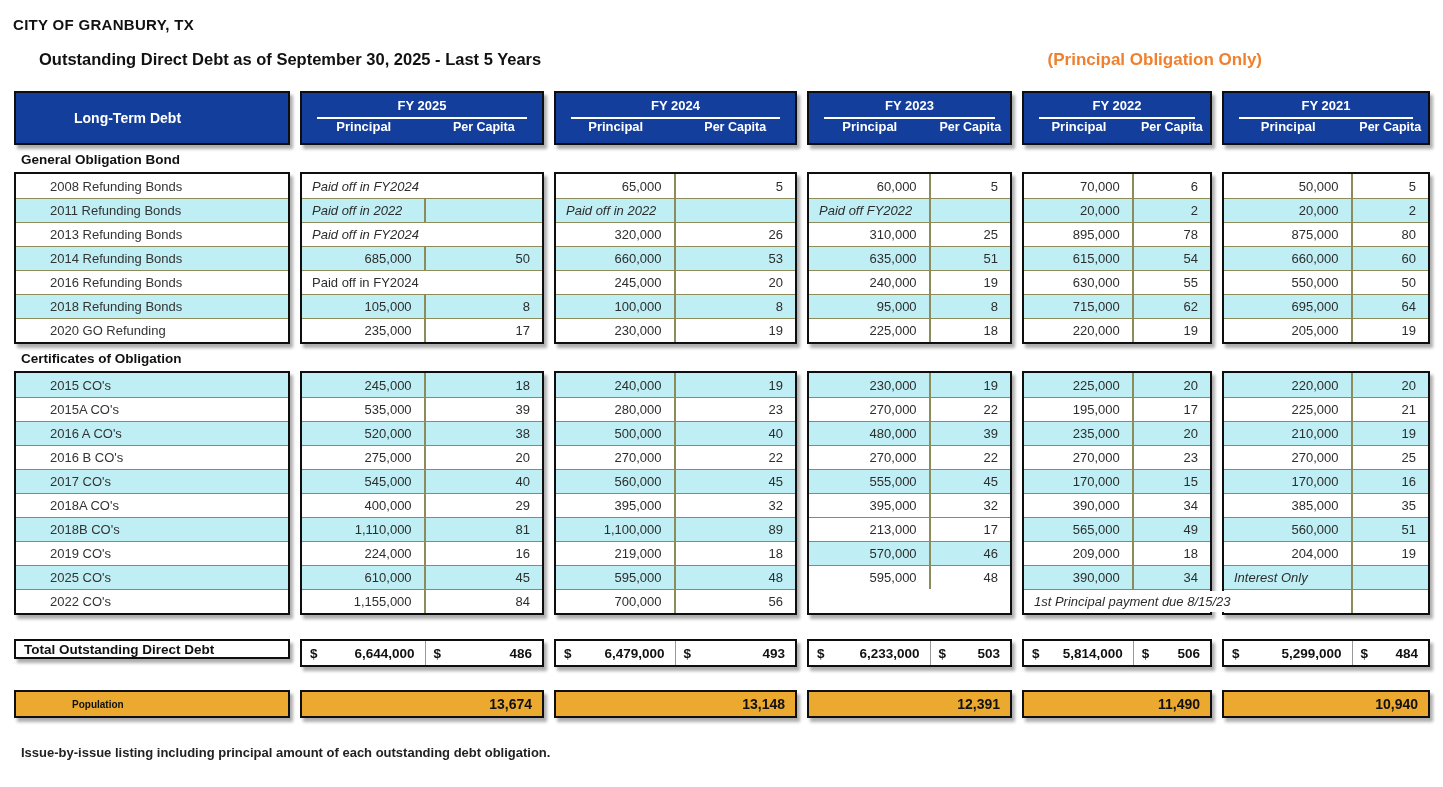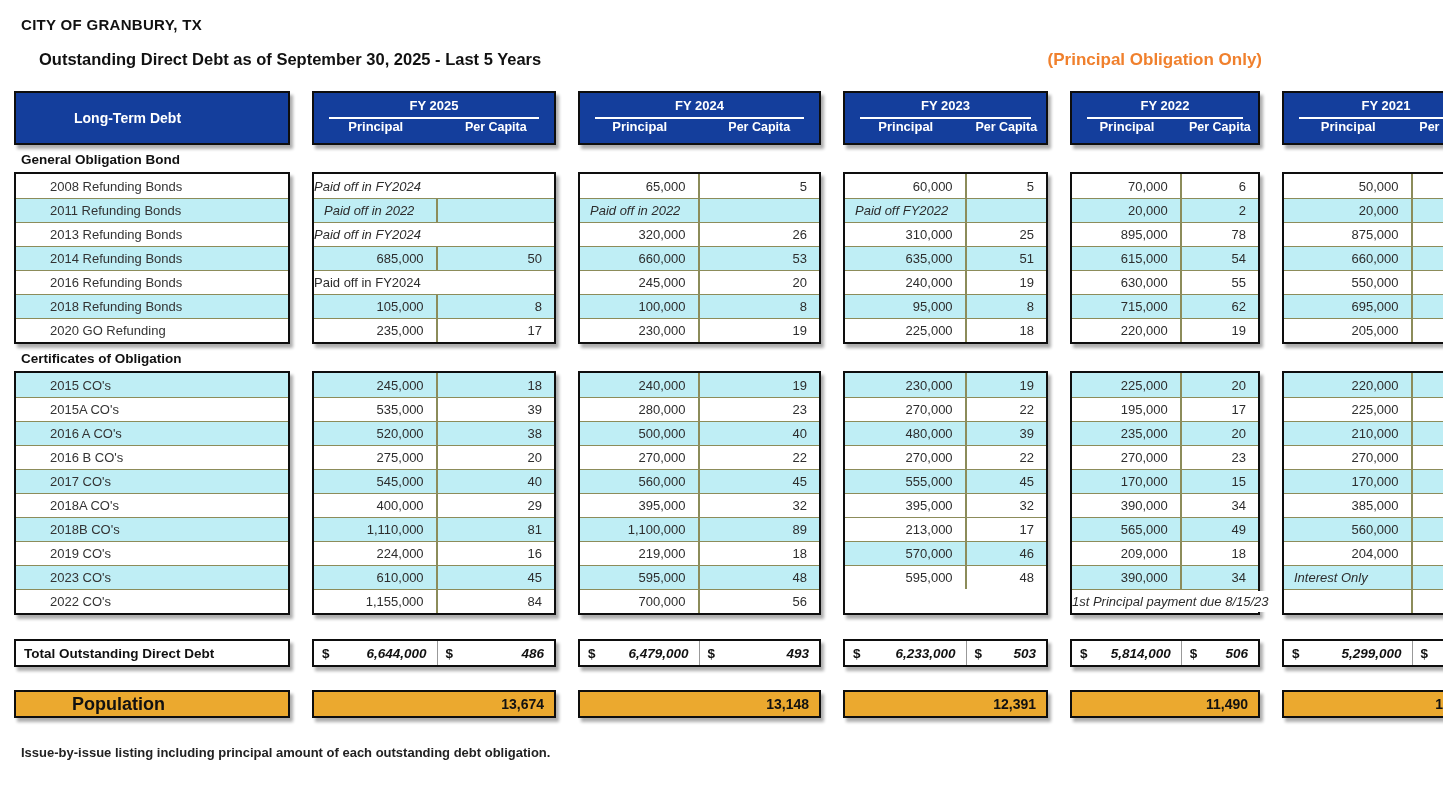--- a/index.html
+++ b/index.html
@@ -1,25 +1,25 @@
 <!DOCTYPE html>
 <html><head>
 <meta charset="utf-8">
 <style>
   html,body { margin:0; padding:0; background:#fff; }
   body { width:1443px; height:787px; font-family:"Liberation Sans", sans-serif; color:#1a1a1a; overflow:hidden; }
 
   .page { position:relative; padding-top:16px; }
 
-  .city-title { margin:0 0 0 21px; font-size:15px; font-weight:bold; letter-spacing:.3px; color:#111; }
+  .city-title { margin:0 0 0 13px; font-size:15px; font-weight:bold; letter-spacing:.3px; color:#111; }
   .subtitle-row { display:flex; align-items:baseline; margin:17px 0 0 21px; }
   .subtitle { font-size:16.5px; font-weight:bold; color:#111;margin-left:18px; }
   .orange-note { margin-left:auto; margin-right:181px; font-size:17px; font-weight:bold; color:#F0802D; }
 
-  .grid { display:grid; grid-template-columns:276px 244px 243px 205px 190px 208px; column-gap:22px; margin-left:14px; }
+  .grid { display:grid; grid-template-columns:276px 244px 243px 205px 190px 208px; column-gap:10px; margin-left:14px; }
   .header-grid { margin-top:21px; }
 
   .box { border:2.5px solid #0e0e0e; box-sizing:border-box; background:#fff;
          box-shadow:3px 4px 3px rgba(0,0,0,.32); }
   .blue { background:#143E9C; color:#fff; }
 
   .hdr-box { height:54px; }
   .ltd-box { display:flex; align-items:center; padding-left:58px; font-weight:bold; font-size:14px; }
   .fy-name { text-align:center; font-weight:bold; font-size:13px; margin:5px 15px 0; padding-bottom:4px; border-bottom:2px solid #fff; }
   .sub-row { display:flex; font-weight:bold; font-size:12.5px; }
@@ -31,41 +31,41 @@
   .row { height:24px; display:flex; align-items:stretch; box-sizing:border-box; }
   .row + .row { border-top:1.6px solid #8C8C5A; }
   .cyan { background:#BFEEF5; }
 
   .row-label { width:100%; display:flex; align-items:center; padding-left:34px; font-size:13px; color:#333; box-sizing:border-box; }
 
   .cp { box-sizing:border-box; display:flex; align-items:center; justify-content:flex-end;
         padding-right:12px; font-size:13px; color:#2d2d2d; border-right:2px solid #8C8C5A; }
   .cc { flex:1; display:flex; align-items:center; justify-content:flex-end; padding-right:12px; font-size:13px; color:#2d2d2d; box-sizing:border-box; }
   .cp.note-cell { justify-content:flex-start; padding-left:10px; padding-right:4px; }
-  .cp.spanfull { width:100% !important; border-right:none; justify-content:flex-start; }
+  .cp.spanfull { width:100% !important; border-right:none; justify-content:flex-start; padding-left:10px; }
   .italic { font-style:italic; }
   .overflow-note { position:relative; z-index:6; white-space:nowrap; background:#fff; padding:3px 10px 3px 0; }
 
   
   .g1 .cp, .g1 .tp { width:51.5%; } .g2 .cp, .g2 .tp { width:50%; }
   .g3 .cp, .g3 .tp { width:60.5%; } .g4 .cp, .g4 .tp { width:59%; }
   .g5 .cp, .g5 .tp { width:63%; }
   .sub-row .cp { border-right:none; padding:0; justify-content:center; color:#fff; }
 
   .total-grid { margin-top:24px; }
-  .total-label-box { height:28px; display:flex; align-items:center; padding-left:8px; font-weight:bold; font-size:13.5px; color:#111; }
+  .total-label-box { height:20px; display:flex; align-items:center; padding-left:8px; font-weight:bold; font-size:13.5px; color:#111; }
   .total-box { height:28px; display:flex; }
   .tp { box-sizing:border-box; display:flex; align-items:center; border-right:1.6px solid #999;
         padding:0 10px 0 8px; font-weight:bold; font-size:13.5px; color:#111; }
   .tc { flex:1; display:flex; align-items:center; padding:0 10px 0 8px; font-weight:bold; font-size:13.5px; color:#111; }
-  .amount { margin-left:auto;font-style:italic; }
+  .amount { margin-left:auto; }
 
   .pop-grid { margin-top:23px; }
   .gold { background:#EBA92F; }
-  .pop-label-box { height:28px; display:flex; align-items:center; padding-left:56px; font-weight:bold; font-size:18px; color:#111; }
+  .pop-label-box { height:28px; display:flex; align-items:center; padding-left:56px; font-weight:bold; font-size:10px; color:#111; }
   .pop-box { height:28px; display:flex; align-items:center; justify-content:flex-end; padding-right:10px; font-weight:bold; font-size:14px; color:#111; }
 
   .footnote { margin:27px 0 0 21px; font-weight:bold; font-size:13px; color:#222; }
 </style>
 </head>
 <body>
 
 <div class="page">
 
   <h1 class="city-title">CITY OF GRANBURY, TX</h1>
@@ -323,21 +323,21 @@
         <div class="row">
           <div class="row-label">2018A CO's</div>
         </div>
         <div class="row cyan">
           <div class="row-label">2018B CO's</div>
         </div>
         <div class="row">
           <div class="row-label">2019 CO's</div>
         </div>
         <div class="row cyan">
-          <div class="row-label">2023 CO's</div>
+          <div class="row-label">2025 CO's</div>
         </div>
         <div class="row">
           <div class="row-label">2022 CO's</div>
         </div>
       </div>
       <div class="box g1">
         <div class="row cyan">
           <div class="cp">245,000</div>
           <div class="cc">18</div>
         </div>

